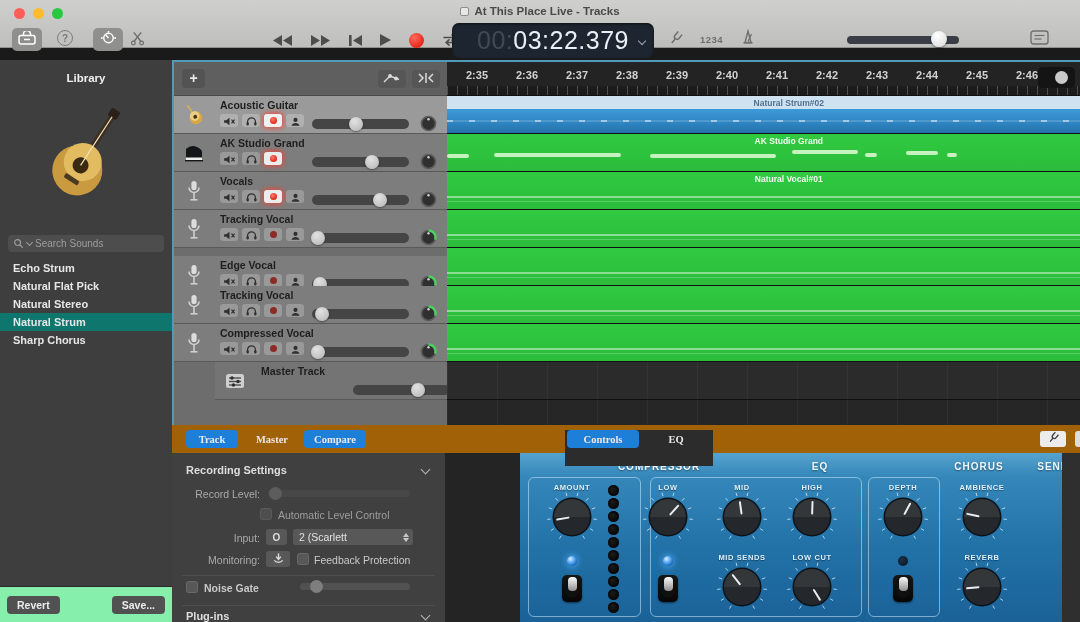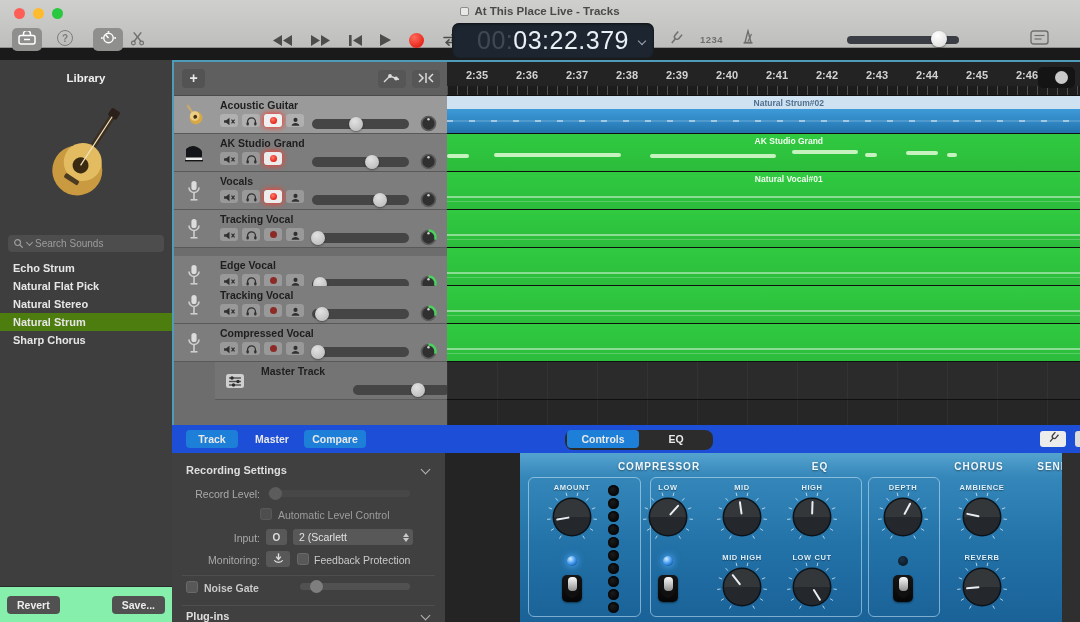--- a/index.html
+++ b/index.html
@@ -39,21 +39,21 @@
   .lib-title { text-align:center; font-size:11.5px; font-weight:700; color:#efefef; padding-top:12px; }
   .lib-art { position:absolute; left:0; right:0; top:32px; height:130px; display:flex; align-items:center; justify-content:center; }
   .searchbox { position:absolute; left:8px; top:175px; width:156px; height:17px; background:#4d4d4d;
                border-radius:4px; display:flex; align-items:center; padding:0 5px; gap:3px; }
   .searchbox input { background:transparent; border:none; outline:none; color:#cfcfcf; font-size:10px; width:110px;
                      font-family:"Liberation Sans",sans-serif; }
   .searchbox input::placeholder { color:#9d9d9d; }
   .sb-chev { width:5px; height:5px; border-right:1.3px solid #9d9d9d; border-bottom:1.3px solid #9d9d9d; transform:rotate(45deg); margin-top:-2px; }
   .liblist { position:absolute; left:0; top:199px; width:172px; list-style:none; }
   .liblist li { height:18px; line-height:18px; padding-left:13px; font-size:11px; font-weight:700; color:#e6e6e6; }
-  .liblist li.sel { background:#4d7c0f; }
+  .liblist li.sel { background:#0f766e; }
   .side-crumb { position:absolute; left:0; bottom:36px; width:172px; height:17px; background:#2f2f2f;
                 color:#cfcfcf; font-size:10px; font-weight:700; line-height:17px; padding-left:9px; }
   .side-foot { position:absolute; left:0; bottom:0; width:172px; height:36px; background:#86efac; border-top:1px solid #2a2a2a; }
   .sbtn { position:absolute; bottom:8px; height:18px; background:#515151; border:none; border-radius:4px;
           color:#ececec; font-size:10.5px; font-weight:700; padding:0 10px; font-family:"Liberation Sans",sans-serif; }
 
   
   .tracks-pane { position:absolute; left:172px; top:60px; width:908px; height:365px; background:#1a1a1a;
                  border-left:2px solid #4e9cba; border-top:2px solid #4e9cba; z-index:3; }
   .hdrs-bg { position:absolute; left:0; top:0; width:273px; height:100%; background:#6d6d6d; }
@@ -100,25 +100,25 @@
   .rlabel.green { top:1.5px; color:#f0fdee; }
   .rgreen { background:linear-gradient(180deg,#31ca41 0%,#2bbc3b 100%); }
   .rgreen.waved::after { content:''; position:absolute; left:0; right:0; top:0; bottom:0;
      background-image:linear-gradient(rgba(255,255,255,.45),rgba(255,255,255,.45)),linear-gradient(rgba(255,255,255,.22),rgba(255,255,255,.22));
      background-size:100% 2px, 100% 1px; background-position:0 24px, 0 29px; background-repeat:no-repeat; }
   .rmidi { background:linear-gradient(180deg,#31ca41 0%,#2bbc3b 100%); }
   .rmidi i { position:absolute; height:4px; border-radius:2px; background:#c6f2bf; display:block; }
   .rempty { background:#2b2b2b; background-image:repeating-linear-gradient(90deg, rgba(255,255,255,.04) 0 1px, transparent 1px 50px); }
 
   
-  .tabstrip { position:absolute; left:172px; top:425px; width:908px; height:28px; background:#1d4ed8; z-index:4; }
+  .tabstrip { position:absolute; left:172px; top:425px; width:908px; height:28px; background:#a16207; z-index:4;font-family:Liberation Serif, serif; }
   .tab { position:absolute; top:5px; height:18px; border-radius:4px; font-size:10.5px; font-weight:700;
          display:flex; align-items:center; justify-content:center; color:#e9e9e9; }
   .tab.blue { background:#1e7fd8; }
-  .ctr-tabs { position:absolute; left:393px; top:5px; width:148px; height:20px; background:#2c2c2c; border-radius:8px; }
+  .ctr-tabs { position:absolute; left:393px; top:5px; width:148px; height:36px; background:#2c2c2c; border-radius:0; }
   .ctr-tabs .tab { top:0; }
   .strip-btn { position:absolute; right:14px; top:6px; width:26px; height:16px; background:#ececec; border-radius:3px;
                display:flex; align-items:center; justify-content:center; }
   .strip-sliver { position:absolute; right:0; top:6px; width:5px; height:16px; background:#dcdcdc; border-radius:3px 0 0 3px; }
 
   
   .inspector { position:absolute; left:172px; top:453px; width:273px; height:169px; background:#404040; z-index:3; }
   .insp-head { position:absolute; left:14px; font-size:11px; font-weight:700; color:#dedede; }
   .insp-chev { position:absolute; right:16px; width:7px; height:7px; border-right:1.6px solid #b5b5b5;
                border-bottom:1.6px solid #b5b5b5; transform:rotate(45deg); }
@@ -897,21 +897,21 @@
             <line x1="48.40264633532132" y1="29.043704931039933" x2="51.88679806432711" y2="29.376401082604573" stroke="rgba(222,240,252,.75)" stroke-width="1"></line>
             <line x1="45.08695095587039" y1="38.62377757529536" x2="48.031338320779525" y2="40.51602043638995" stroke="rgba(222,240,252,.75)" stroke-width="1"></line>
             <line x1="37.75" y1="45.619546181365436" x2="39.5" y2="48.65063509461097" stroke="rgba(222,240,252,.75)" stroke-width="1"></line>
             <circle cx="27" cy="27" r="19.5" fill="#0b1218"></circle>
             <circle cx="27" cy="27" r="18" fill="#24282c"></circle>
             <path d="M 9 27 A 18 18 0 0 1 45 27" fill="rgba(255,255,255,.07)"></path>
             <g transform="rotate(2 27 27)">
               <line x1="27" y1="12" x2="27" y2="23.4" stroke="#e8eef3" stroke-width="2" stroke-linecap="round"></line>
             </g>
           </svg></span>
-        <span class="klabel" style="left: 222px; top: 100px;">MID HIGH</span>
+        <span class="klabel" style="left: 222px; top: 100px;">MID SENDS</span>
         <span class="knob" style="left: 195px; top: 107px;"><svg width="54" height="54" viewBox="0 0 54 54">
             <line x1="16.25" y1="45.619546181365436" x2="14.500000000000002" y2="48.65063509461097" stroke="rgba(222,240,252,.75)" stroke-width="1"></line>
             <line x1="8.9130490441296" y1="38.62377757529534" x2="5.968661679220464" y2="40.51602043638993" stroke="rgba(222,240,252,.75)" stroke-width="1"></line>
             <line x1="5.597353664678682" y1="29.043704931039922" x2="2.113201935672887" y2="29.376401082604563" stroke="rgba(222,240,252,.75)" stroke-width="1"></line>
             <line x1="7.040089440154439" y1="19.00925720330296" x2="3.7908016745981854" y2="17.70843860849181" stroke="rgba(222,240,252,.75)" stroke-width="1"></line>
             <line x1="12.920494220176373" y1="10.751384151383444" x2="10.628481651367874" y2="8.106260641143539" stroke="rgba(222,240,252,.75)" stroke-width="1"></line>
             <line x1="21.93118288654732" y1="6.106051281043854" x2="21.106026612264323" y2="2.704710791911456" stroke="rgba(222,240,252,.75)" stroke-width="1"></line>
             <line x1="32.06881711345268" y1="6.106051281043854" x2="32.89397338773568" y2="2.704710791911456" stroke="rgba(222,240,252,.75)" stroke-width="1"></line>
             <line x1="41.07950577982363" y1="10.751384151383444" x2="43.37151834863212" y2="8.106260641143539" stroke="rgba(222,240,252,.75)" stroke-width="1"></line>
             <line x1="46.95991055984556" y1="19.00925720330296" x2="50.209198325401815" y2="17.70843860849181" stroke="rgba(222,240,252,.75)" stroke-width="1"></line>

